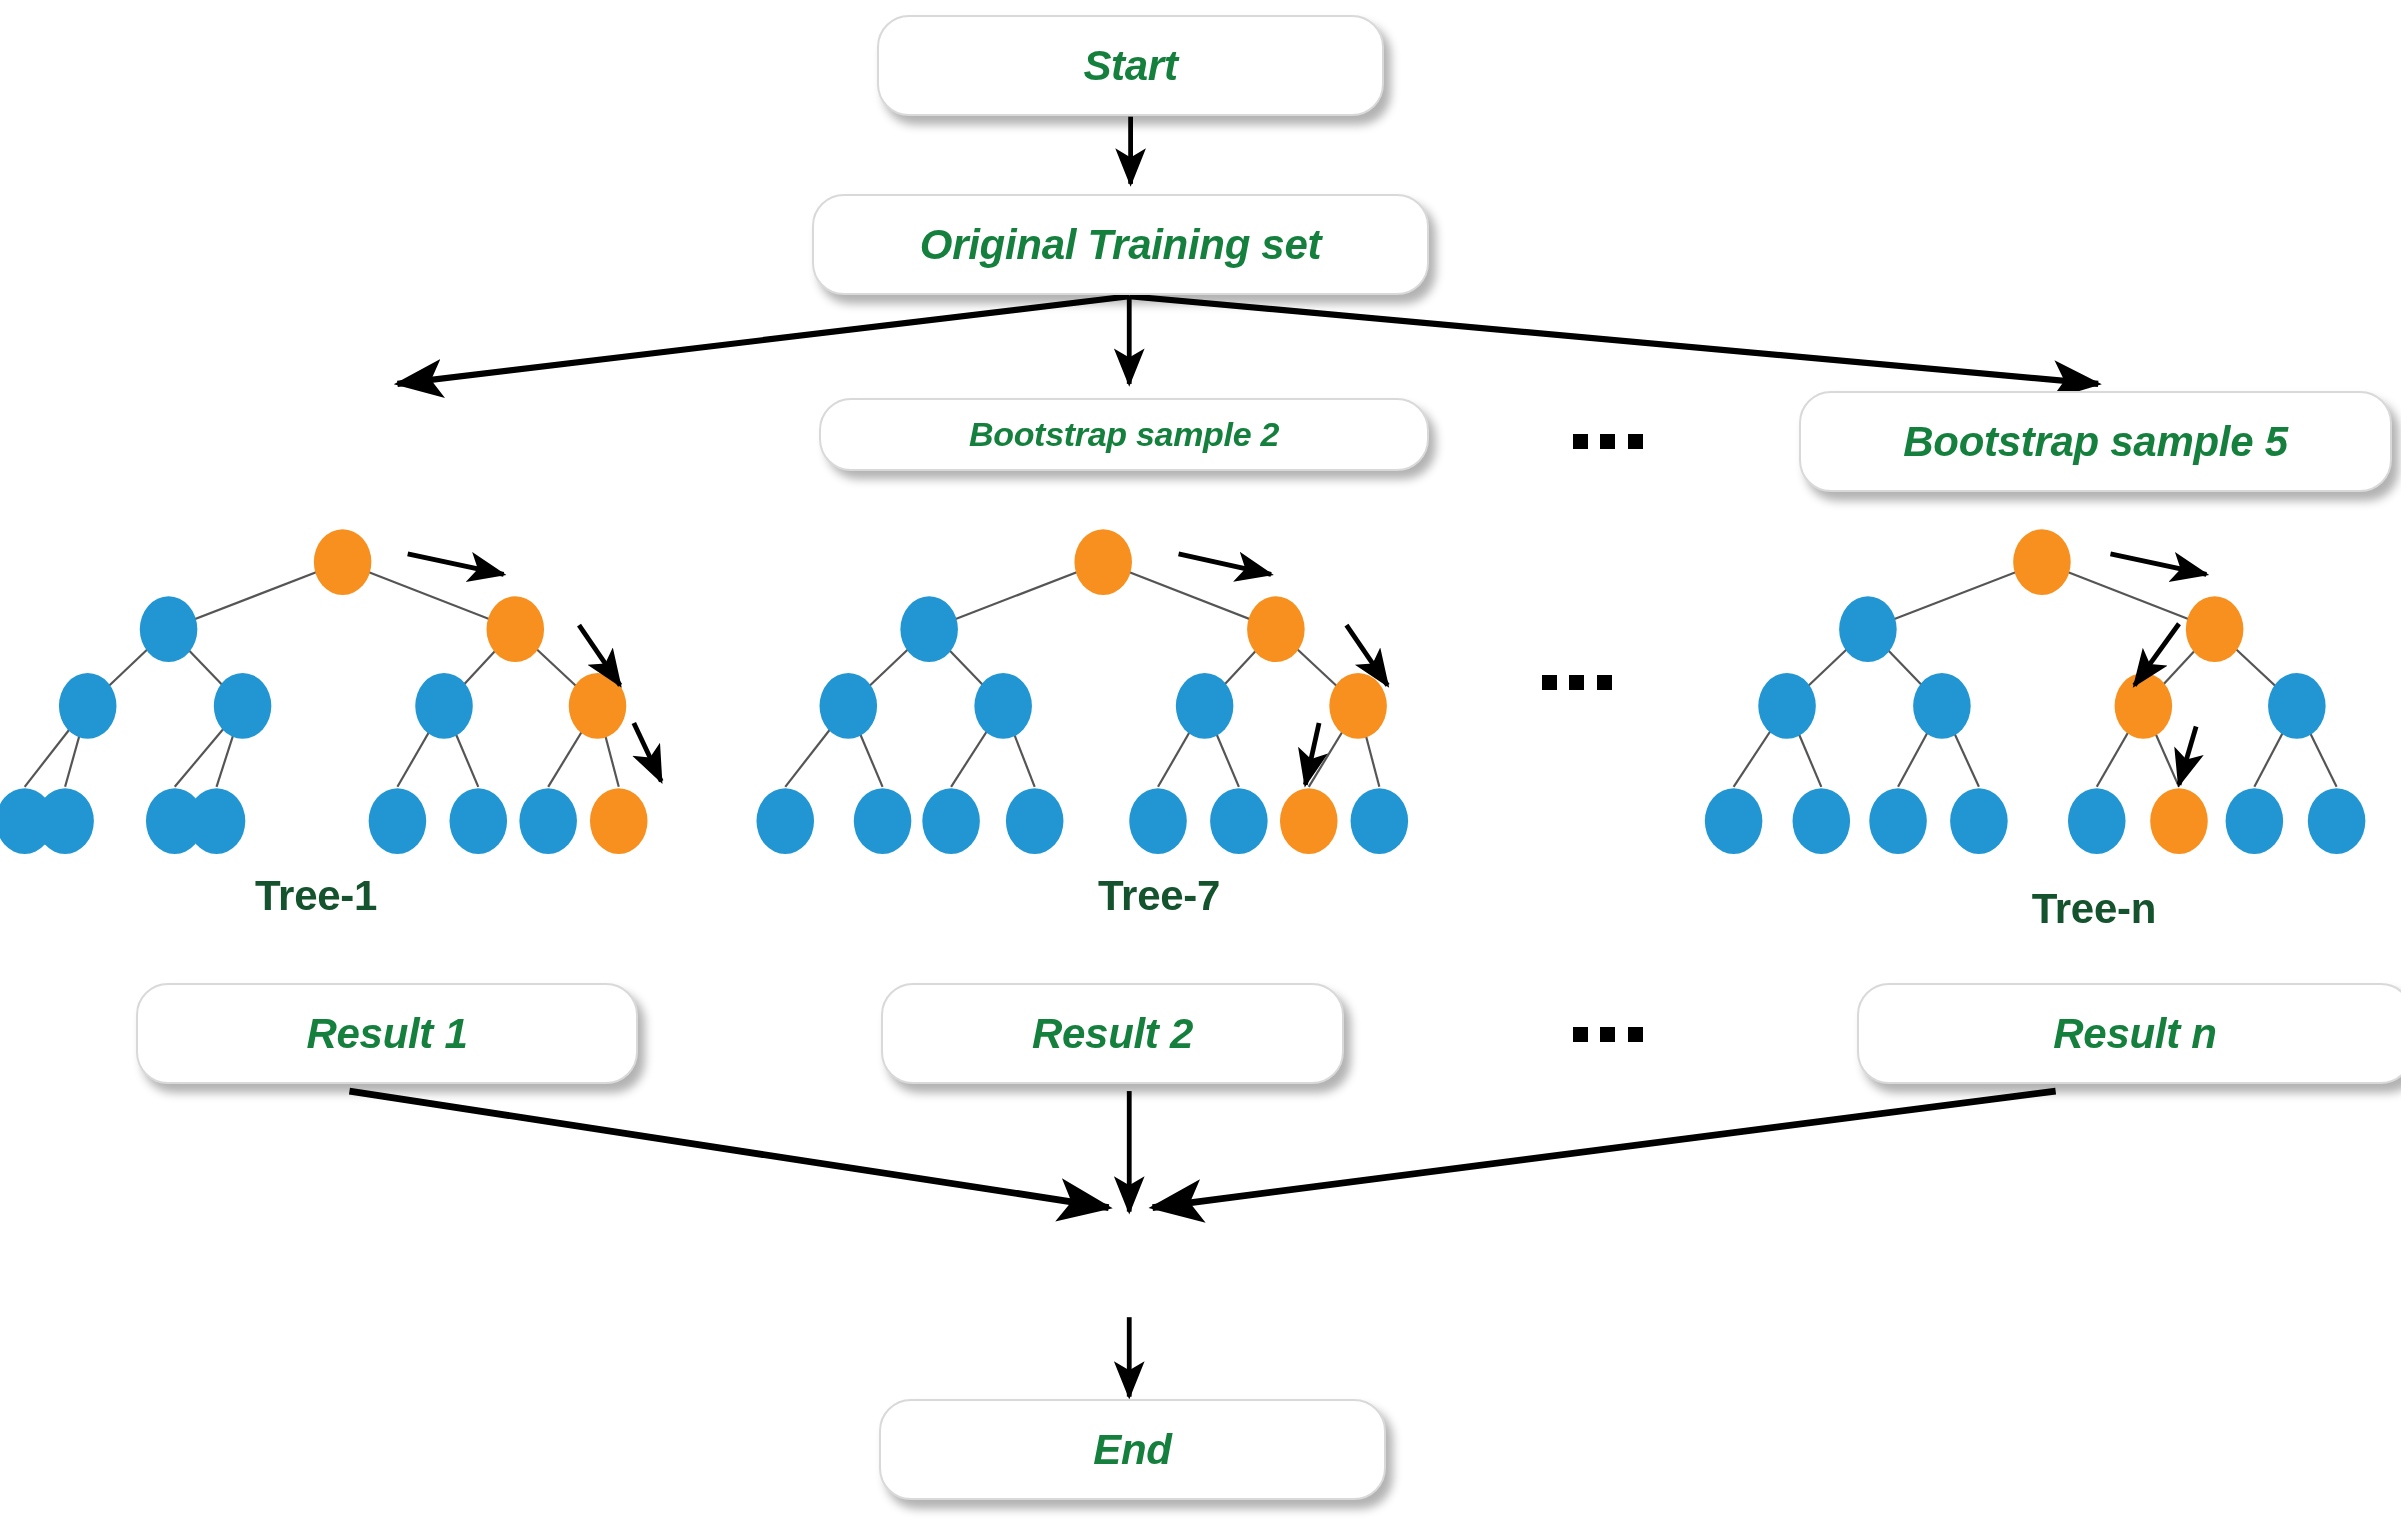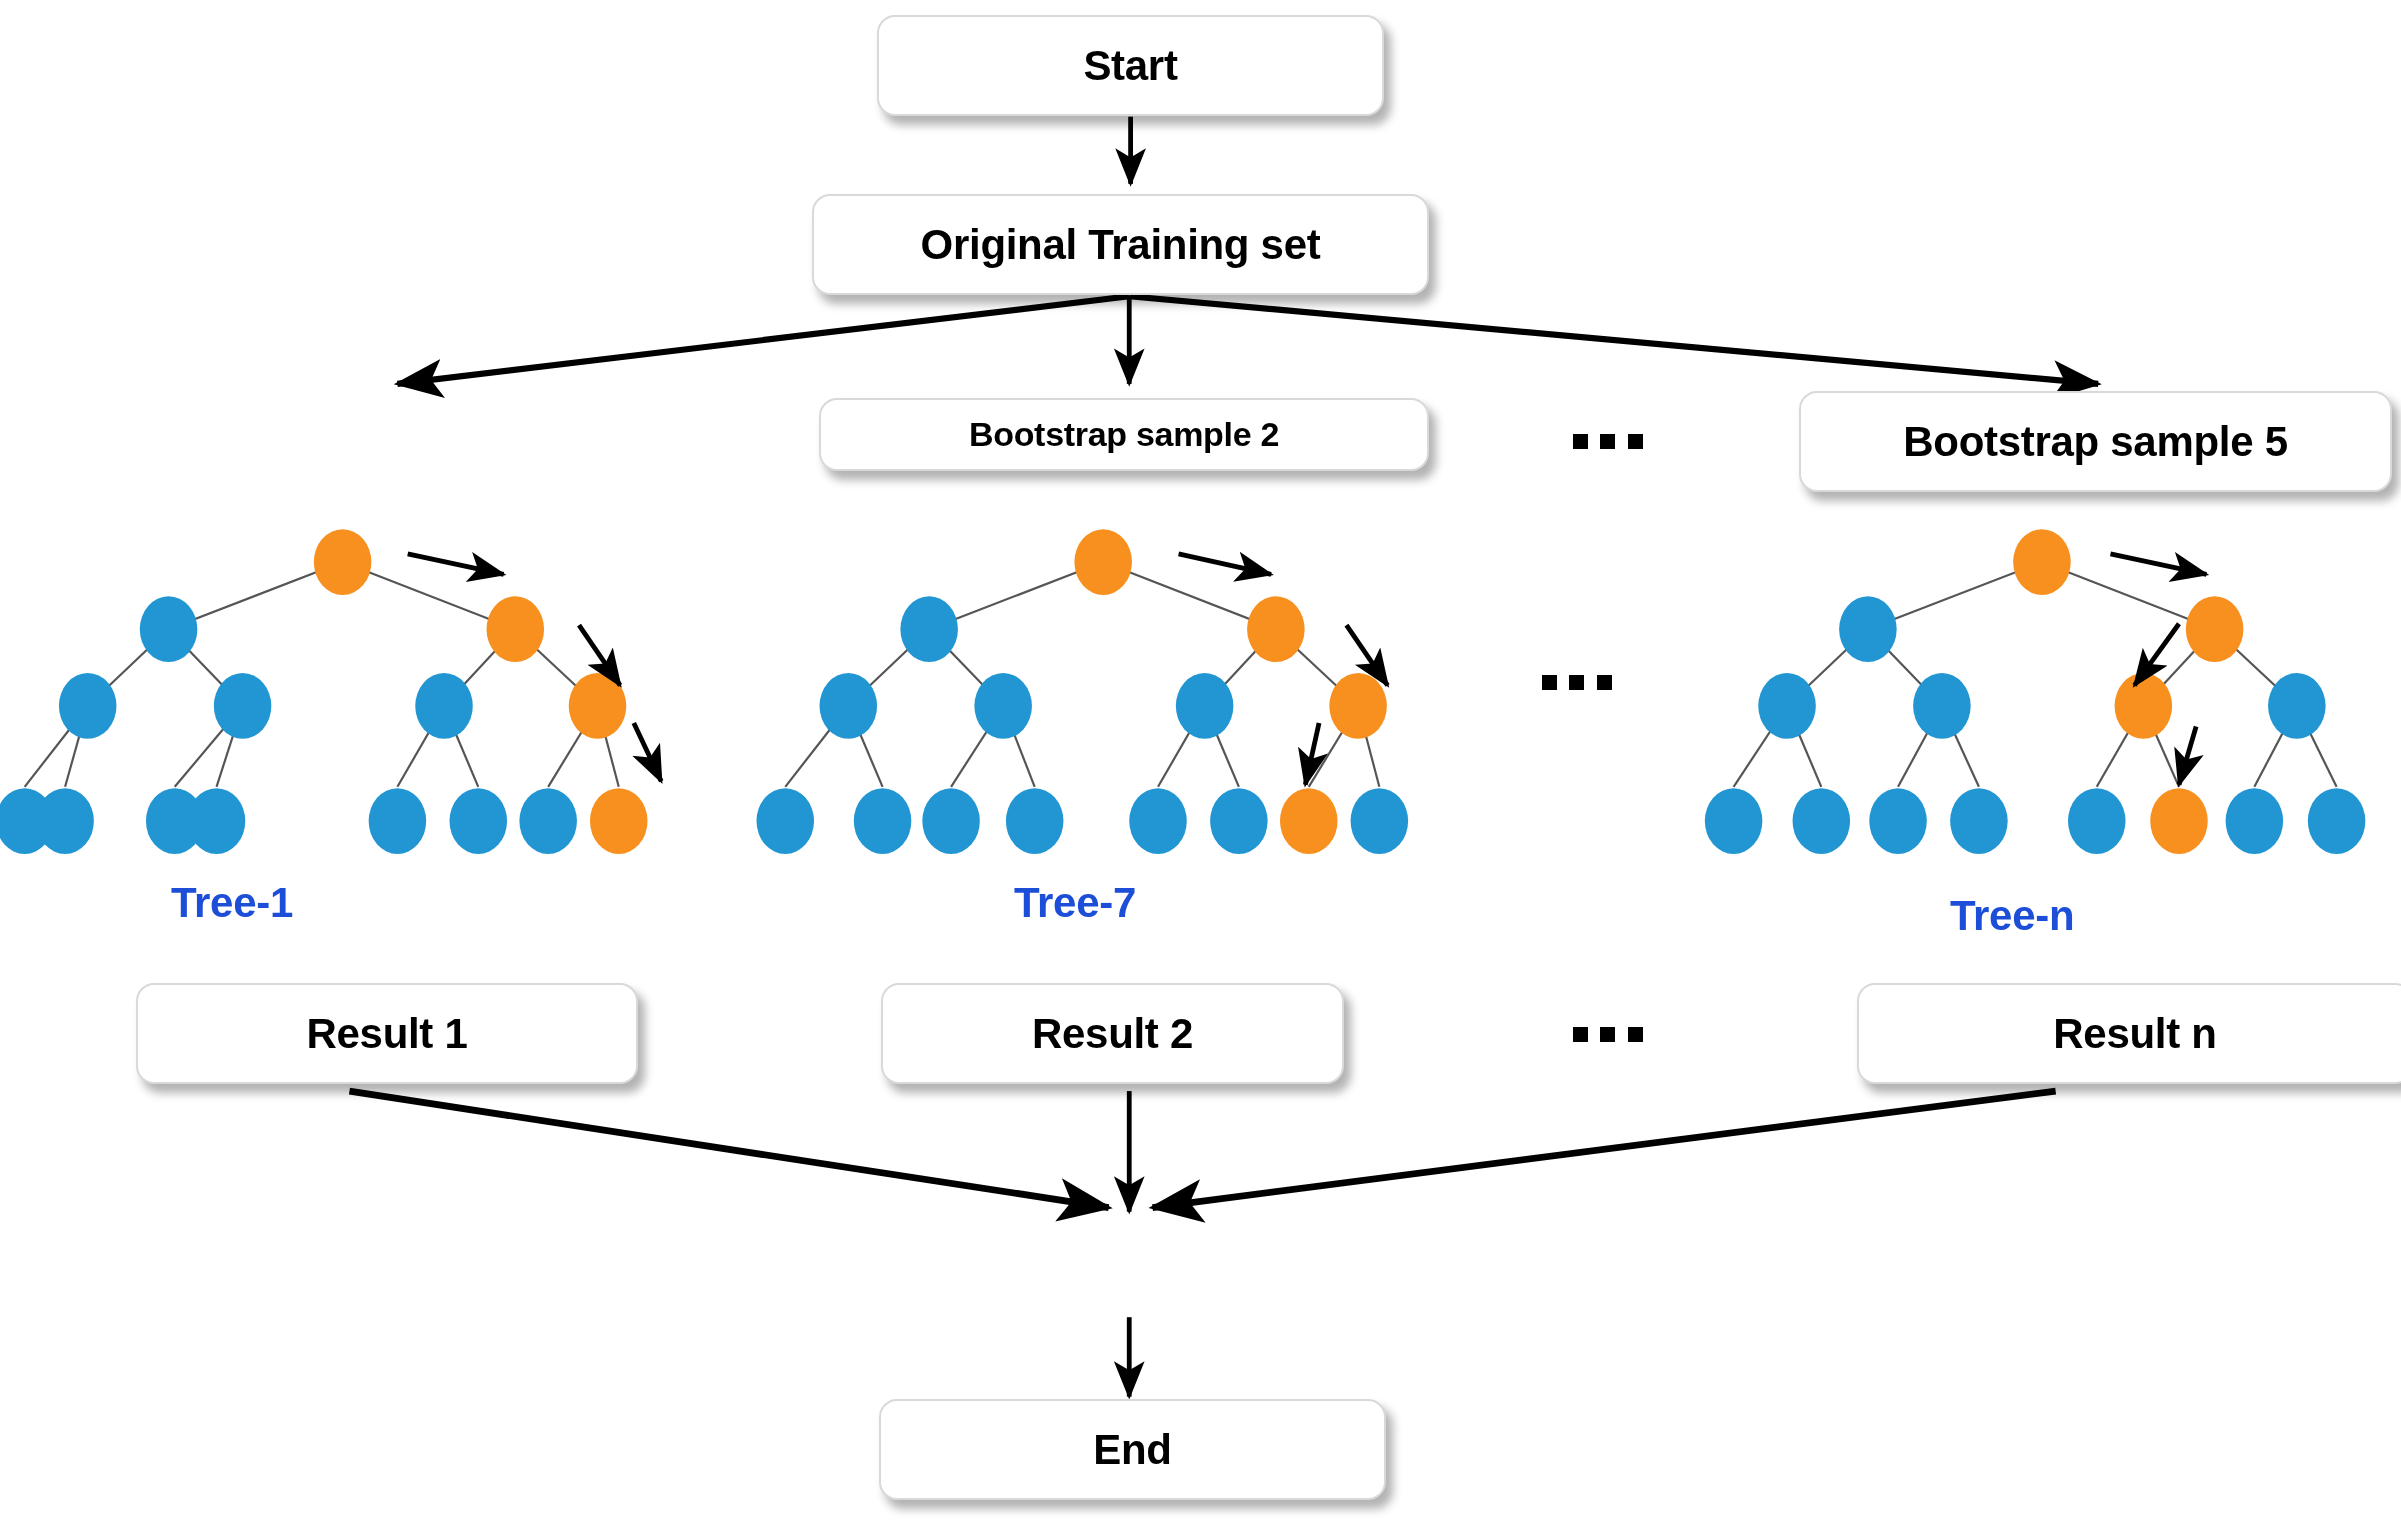--- a/index.html
+++ b/index.html
@@ -11,50 +11,50 @@
     background:#ffffff;
     overflow:hidden;
   }
   #svg-layer{position:absolute;left:0;top:0;width:2401px;height:1525px;}
 
   .node-box{
     position:absolute;
     box-sizing:border-box;
     background:#ffffff;
     border:2.1px solid #d9d9d9;
-    border-radius:18px;
+    border-radius:32px;
     box-shadow:6.9px 8.2px 9.6px rgba(0,0,0,0.30);
     display:flex;
     align-items:center;
     justify-content:center;
-    color:#000000;
+    color:#15803d;
     font-weight:bold;
     letter-spacing:-0.3px;
     text-align:center;
     white-space:nowrap;
+    font-style:italic;
   }
   .ellipsis{
     position:absolute;
     display:flex;
     align-items:center;
     gap:12.3px;
   }
   .ellipsis i{
     display:block;
     width:15px;height:15px;
     background:#000000;
   }
   .tree-label{
     position:absolute;
-    color:#1d4ed8;
+    color:#14532d;
     font-weight:bold;
     white-space:nowrap;
-    text-align:left;
+    text-align:right;
     letter-spacing:-0.3px;
-    margin-top:7px;
   }
 </style>
 </head>
 <body>
 
 <div id="canvas">
 
   <svg id="svg-layer" viewBox="0 0 3504 2225">
     <defs>
       <marker id="arrowhead" markerWidth="9" markerHeight="9" refX="7.4" refY="3.2" orient="auto" markerUnits="strokeWidth">

